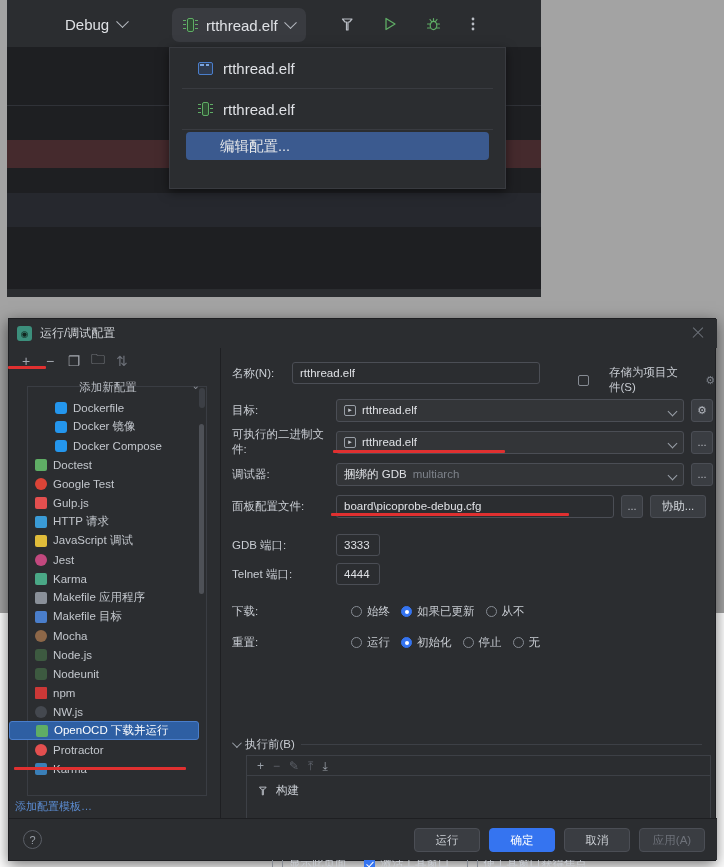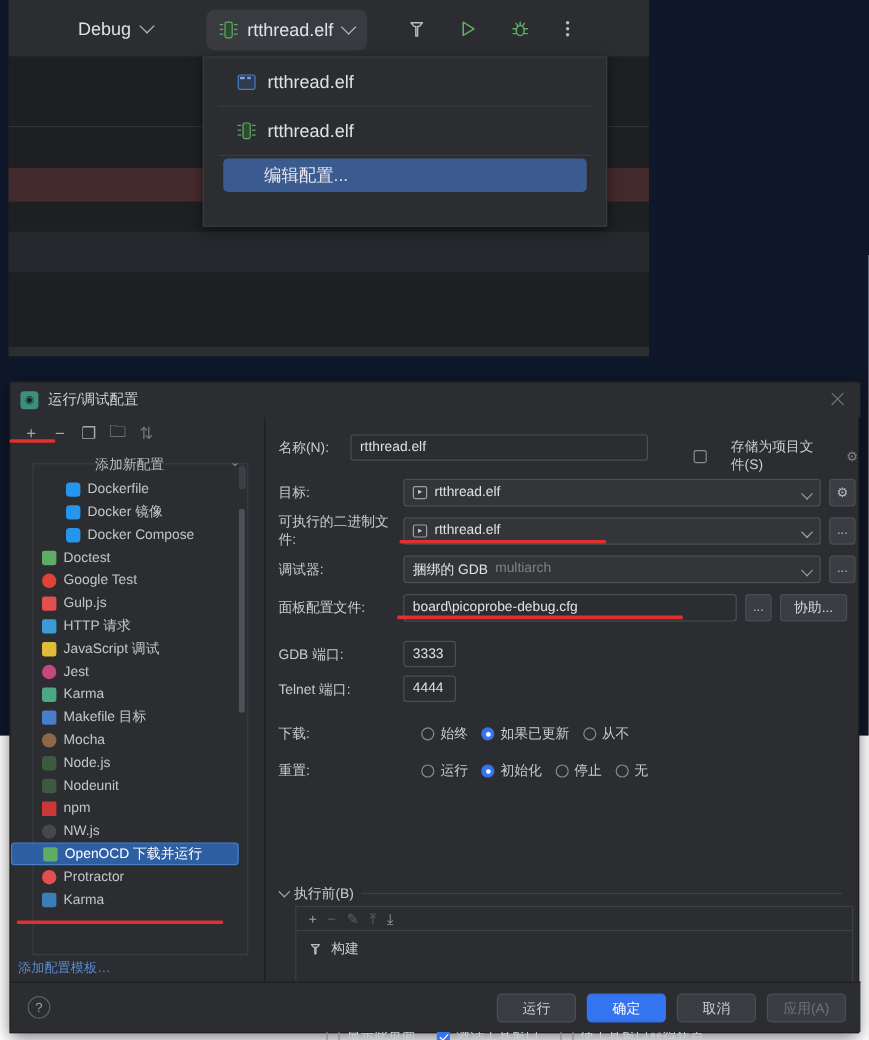--- a/index.html
+++ b/index.html
@@ -3,21 +3,21 @@
 <meta charset="utf-8">
 <style>
   * { box-sizing: border-box; }
   html, body {
     margin: 0; padding: 0;
     width: 724px; height: 867px;
     background: #ffffff;
     font-family: "Liberation Sans", "DejaVu Sans", sans-serif;
     overflow: hidden;
   }
-  #root { position: relative; width: 724px; height: 613px; background:#0f172a; }
+  #root { position: relative; width: 724px; height: 613px; background:#a3a3a3; }
 
   
   .ide-strip {
     position:absolute; left:7px; top:0; width:534px; height:297px;
     background:#1e1f22; overflow:hidden;
   }
   .ide-toolbar {
     position:absolute; left:0; top:0; width:534px; height:47px;
     background:#2b2d30;
     display:flex; align-items:center;
@@ -343,20 +343,24 @@
           </div>
         <div class="cfg-item">
             <span class="mini" style="background:#c2487e;border-radius:50%"></span>
             <span>Jest</span>
           </div>
         <div class="cfg-item">
             <span class="mini" style="background:#4aa886;border-radius:2px"></span>
             <span>Karma</span>
           </div>
         <div class="cfg-item">
+            <span class="mini" style="background:#8a9099;border-radius:2px"></span>
+            <span>Makefile 应用程序</span>
+          </div>
+        <div class="cfg-item">
             <span class="mini" style="background:#4a7ecb;border-radius:2px"></span>
             <span>Makefile 目标</span>
           </div>
         <div class="cfg-item">
             <span class="mini" style="background:#8d6748;border-radius:50%"></span>
             <span>Mocha</span>
           </div>
         <div class="cfg-item">
             <span class="mini" style="background:#3d5a40;border-radius:3px"></span>
             <span>Node.js</span>

